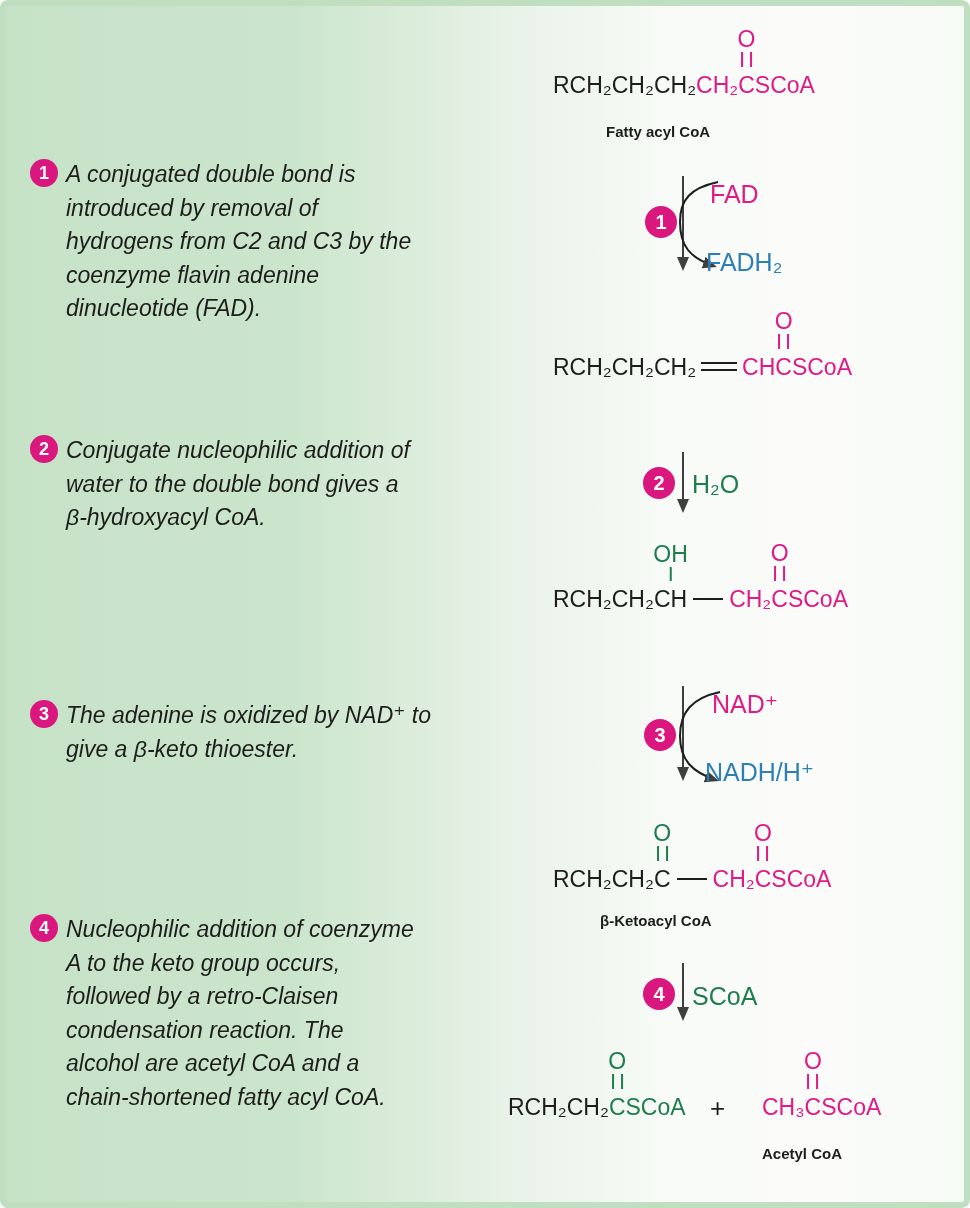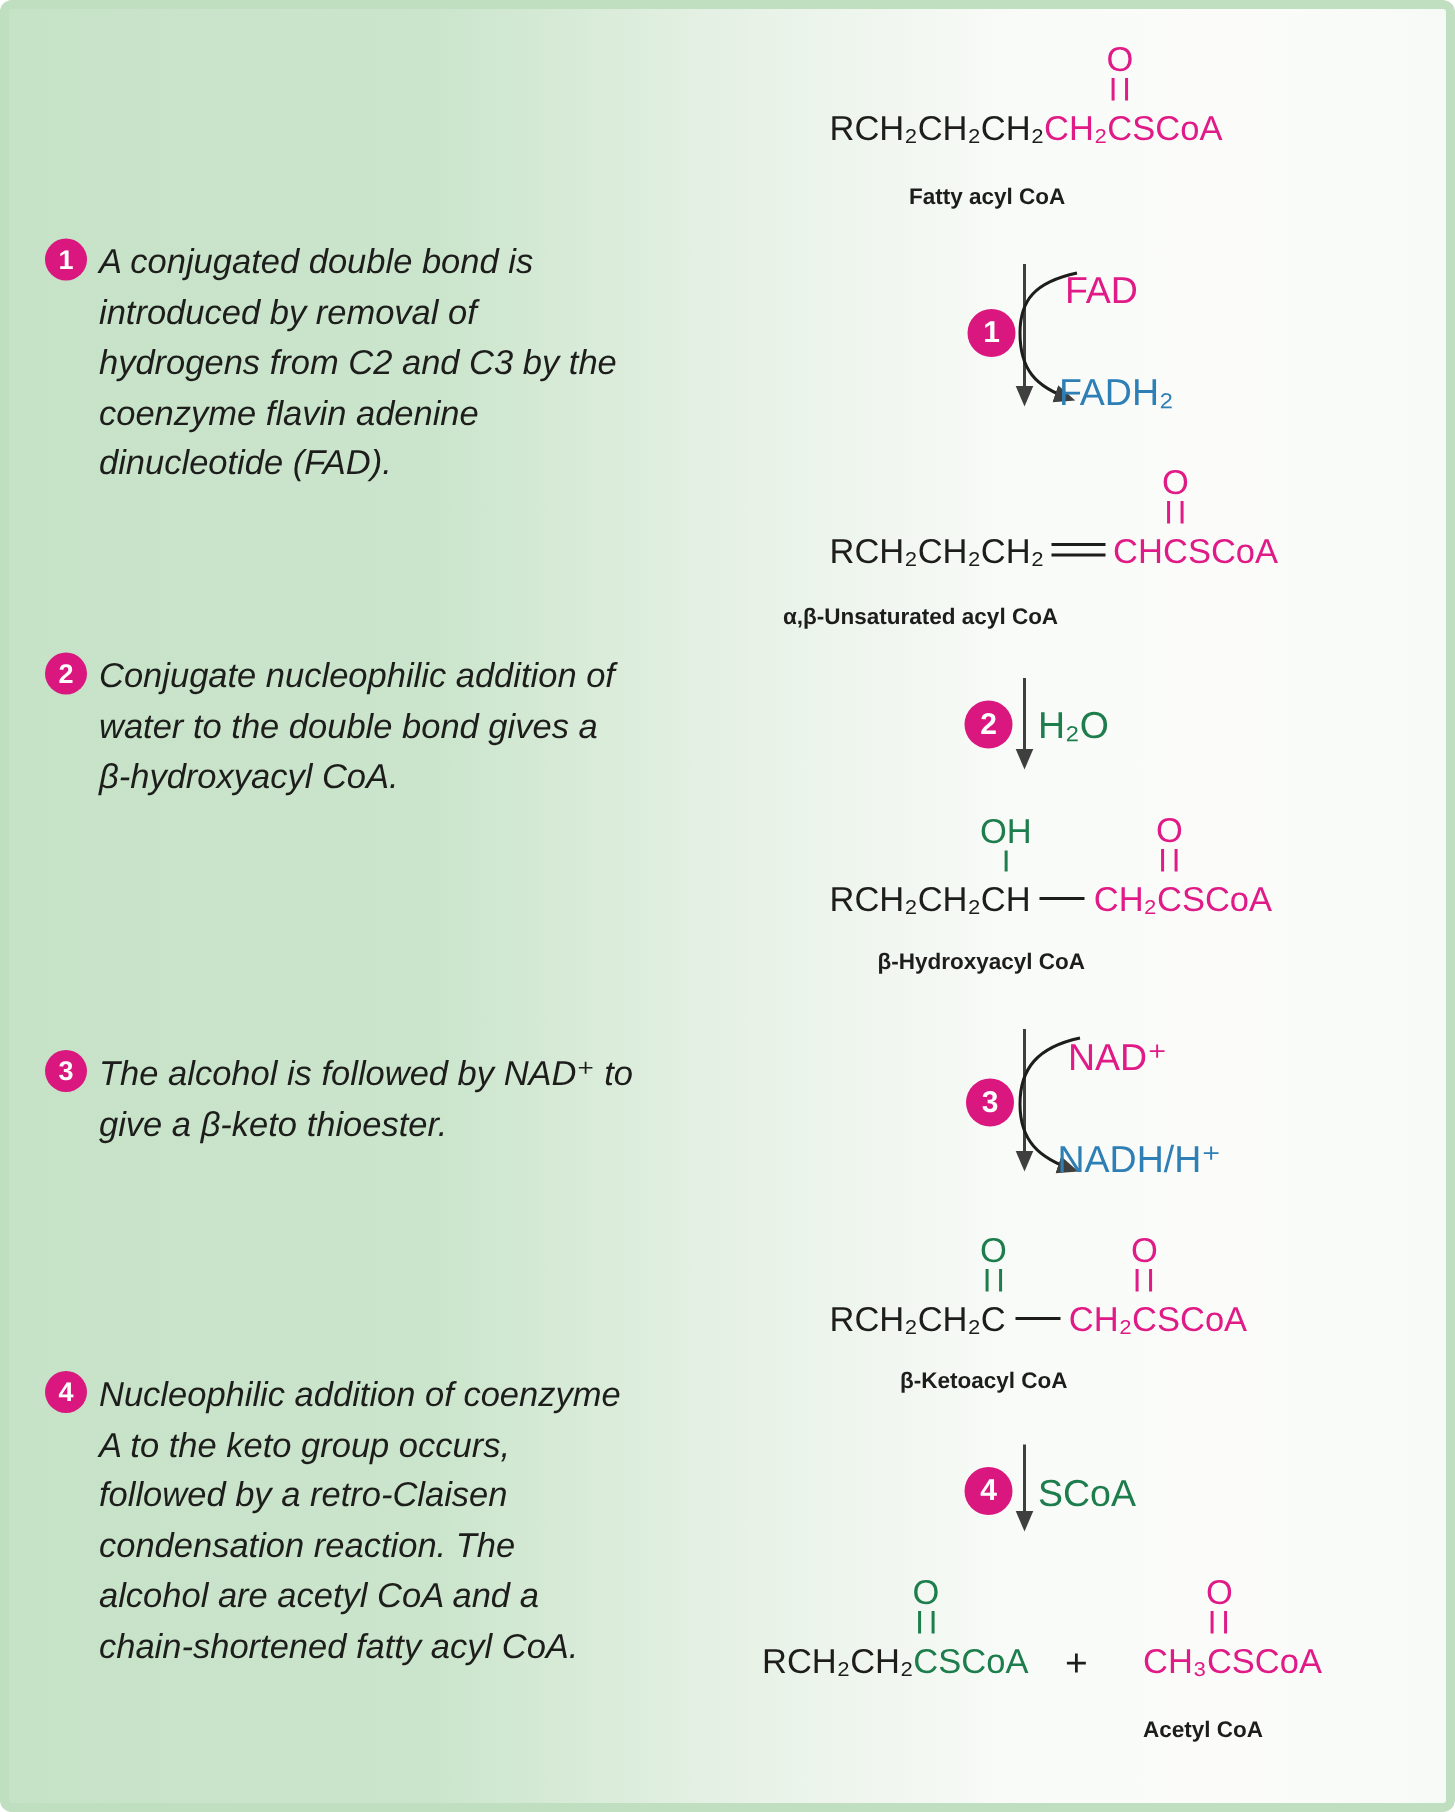--- a/index.html
+++ b/index.html
@@ -92,21 +92,21 @@
 
   <div class="step" style="top:434px">
     <span class="badge">2</span>
     <div class="step-text">Conjugate nucleophilic addition of
 water to the double bond gives a
 β-hydroxyacyl CoA.</div>
   </div>
 
   <div class="step" style="top:699px">
     <span class="badge">3</span>
-    <div class="step-text">The alcohol is followed by NAD⁺ to
+    <div class="step-text">The adenine is oxidized by NAD⁺ to
 give a β-keto thioester.</div>
   </div>
 
   <div class="step" style="top:913px">
     <span class="badge">4</span>
     <div class="step-text">Nucleophilic addition of coenzyme
 A to the keto group occurs,
 followed by a retro-Claisen
 condensation reaction. The
 alcohol are acetyl CoA and a
@@ -130,40 +130,38 @@
     <span class="cofactor mg" style="left:80px;top:14px">FAD</span>
     <span class="cofactor bl" style="left:76px;top:82px">FADH₂</span>
   </div>
 
   <div class="formula" style="left:553px;top:352px">
     <span class="ink">RCH₂CH₂CH₂</span><span class="b2"></span><span class="mg"><span>CH</span><span class="cb"><span class="ov">
             <span>O</span>
             <span class="dbl"></span>
           </span><span>C</span></span><span>SCoA</span></span>
   </div>
-  <div class="slabel" style="left:522px;top:403px">α,β-Unsaturated acyl CoA</div>
 
   <div class="arrow-group" style="left:630px;top:450px;width:150px;height:80px">
     <svg width="150" height="80" viewBox="0 0 150 80">
       <path d="M53 2 L53 60" stroke="#3f3f3f" stroke-width="2" fill="none" marker-end="url(#ah)"></path>
     </svg>
     <span class="badge" style="left:13px;top:17px">2</span>
     <span class="cofactor gr" style="left:62px;top:20px">H₂O</span>
   </div>
 
   <div class="formula" style="left:553px;top:584px">
     <span class="ink">RCH₂CH₂</span><span class="cb"><span class="ov gr">
           <span>OH</span>
           <span class="sgl"></span>
         </span><span class="ink">CH</span></span><span class="b1"></span><span class="mg"><span>CH₂</span><span class="cb"><span class="ov">
             <span>O</span>
             <span class="dbl"></span>
           </span><span>C</span></span><span>SCoA</span></span>
   </div>
-  <div class="slabel" style="left:585px;top:633px">β-Hydroxyacyl CoA</div>
 
   <div class="arrow-group" style="left:630px;top:678px;width:180px;height:124px">
     <svg width="180" height="124" viewBox="0 0 180 124">
       <path d="M53 8 L53 100" stroke="#3f3f3f" stroke-width="2" fill="none" marker-end="url(#ah)"></path>
       <path d="M90 14 C 62 20, 50 34, 50 58 C 50 82, 62 94, 86 102" stroke="#1d1d1b" stroke-width="2" fill="none" marker-end="url(#ah)"></path>
     </svg>
     <span class="badge" style="left:14px;top:41px">3</span>
     <span class="cofactor mg" style="left:82px;top:12px">NAD⁺</span>
     <span class="cofactor bl" style="left:75px;top:80px">NADH/H⁺</span>
   </div>

